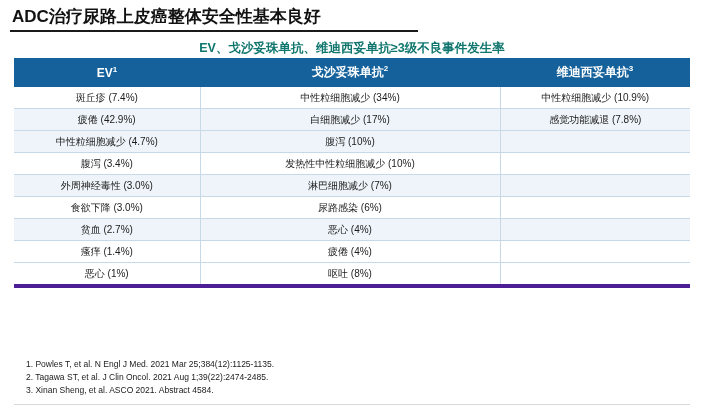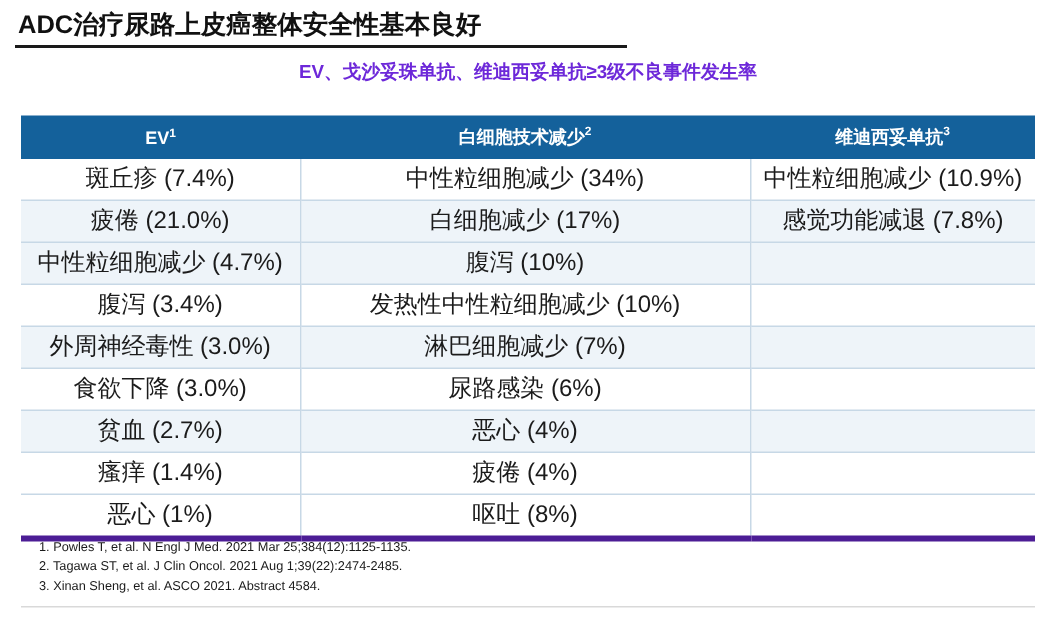--- a/index.html
+++ b/index.html
@@ -44,47 +44,47 @@
     background: #1a1a1a;
   }
   .subtitle {
     position: absolute;
     left: 0;
     top: 40px;
     width: 704px;
     text-align: center;
     font-size: 12.5px;
     font-weight: bold;
-    color: #6d28d9;
+    color: #0f766e;
   }
   .table-wrap {
     position: absolute;
     left: 14px;
-    top: 77px;
+    top: 58px;
     width: 676px;
   }
   table.ae {
     border-collapse: collapse;
     width: 676px;
     table-layout: fixed;
   }
   table.ae th {
     background: #14619b;
     color: #ffffff;
     font-size: 12px;
     font-weight: bold;
     padding: 6px 0 6px 0;
     text-align: center;
     border: none;
   }
   table.ae th.c1 { width: 186px; }
   table.ae th.c2 { width: 300px; }
   table.ae th.c3 { width: 190px; }
   table.ae td {
-    font-size: 16px;
+    font-size: 10px;
     color: #1b1b1b;
     text-align: center;
     padding: 3px 0 3px 0;
     border-bottom: 1px solid #c7d8e6;
     border-right: 1px solid #c7d8e6;
     height: 15px;
     white-space: nowrap;
     overflow: hidden;
   }
   table.ae td.last { border-right: none; }
@@ -124,32 +124,32 @@
   </div>
   <div class="title-underline"></div>
 
   <div class="subtitle">EV、戈沙妥珠单抗、维迪西妥单抗≥3级不良事件发生率</div>
 
   <div class="table-wrap">
     <table class="ae">
       <thead>
         <tr>
           <th class="c1"><span>EV</span><span class="sup">1</span></th>
-          <th class="c2"><span>白细胞技术减少</span><span class="sup">2</span></th>
+          <th class="c2"><span>戈沙妥珠单抗</span><span class="sup">2</span></th>
           <th class="c3"><span>维迪西妥单抗</span><span class="sup">3</span></th>
         </tr>
       </thead>
       <tbody>
         <tr class="even">
           <td>斑丘疹 (7.4%)</td>
           <td>中性粒细胞减少 (34%)</td>
           <td class="last">中性粒细胞减少 (10.9%)</td>
         </tr>
         <tr class="odd">
-          <td>疲倦 (21.0%)</td>
+          <td>疲倦 (42.9%)</td>
           <td>白细胞减少 (17%)</td>
           <td class="last">感觉功能减退 (7.8%)</td>
         </tr>
         <tr class="odd">
           <td>中性粒细胞减少 (4.7%)</td>
           <td>腹泻 (10%)</td>
           <td class="last"></td>
         </tr>
         <tr class="even">
           <td>腹泻 (3.4%)</td>

